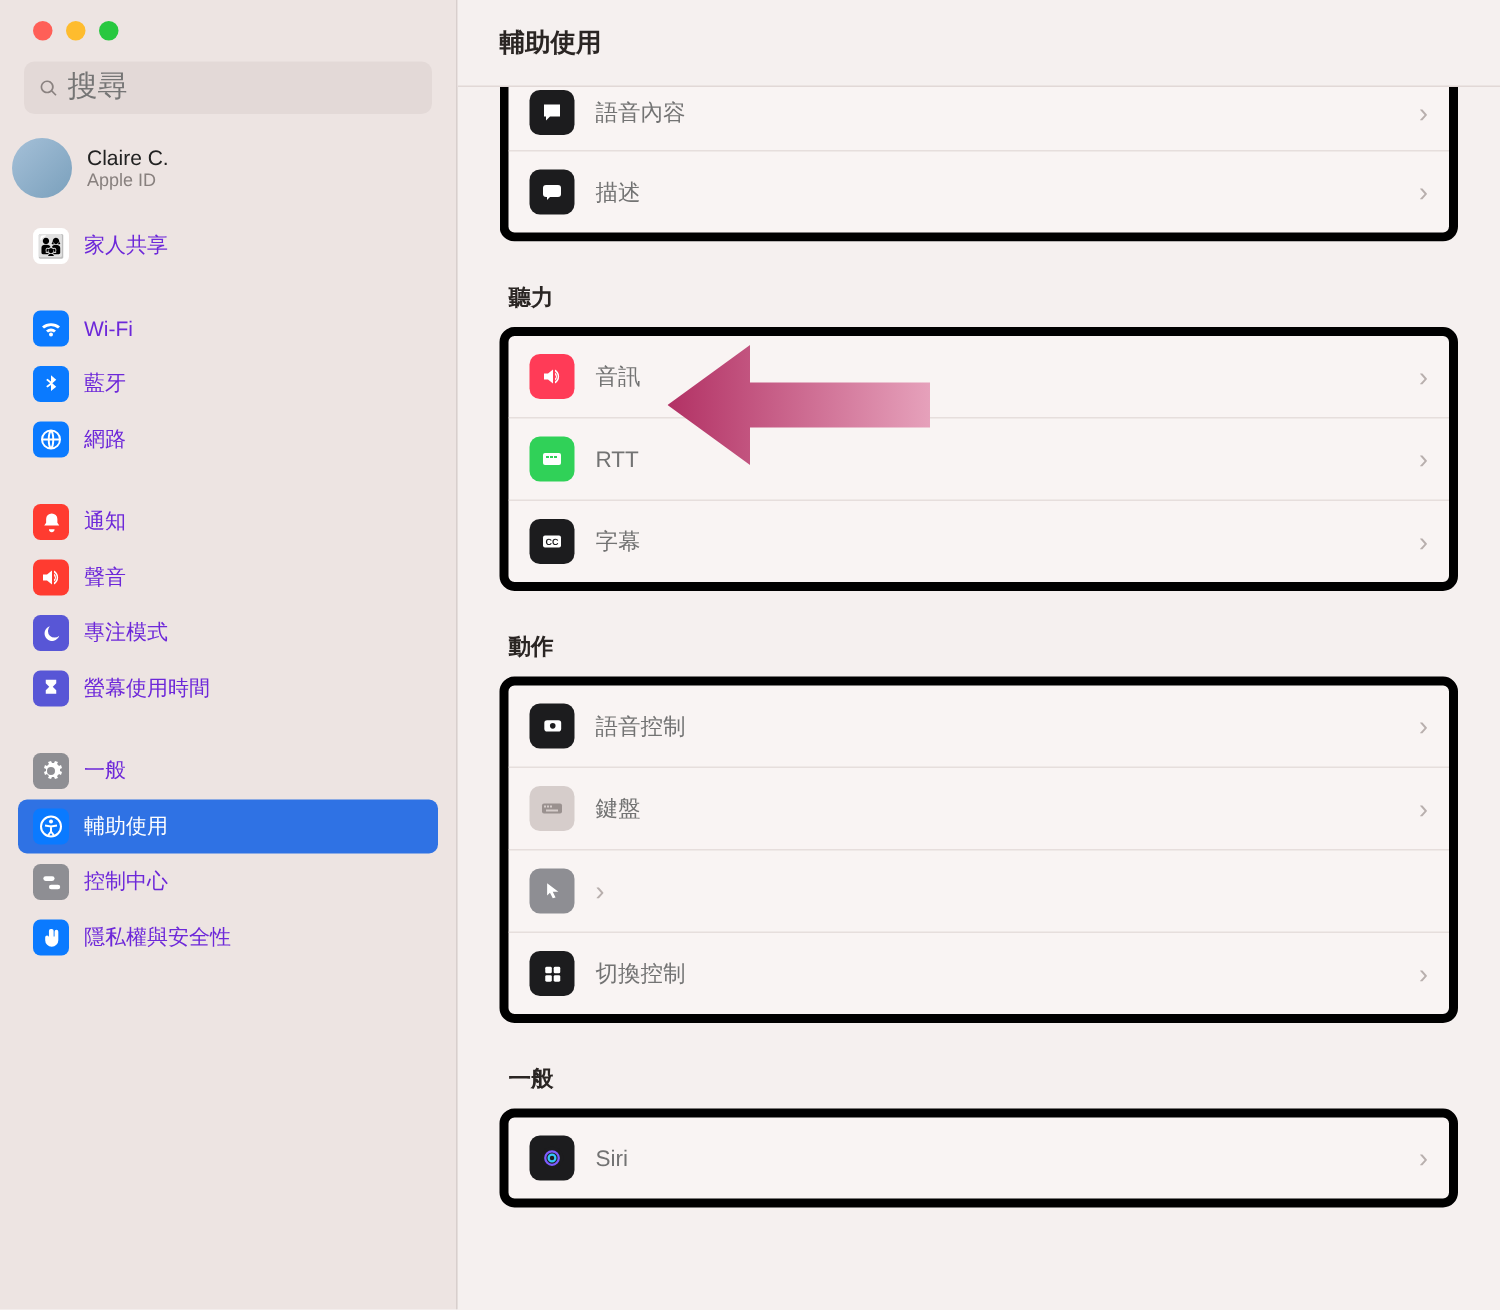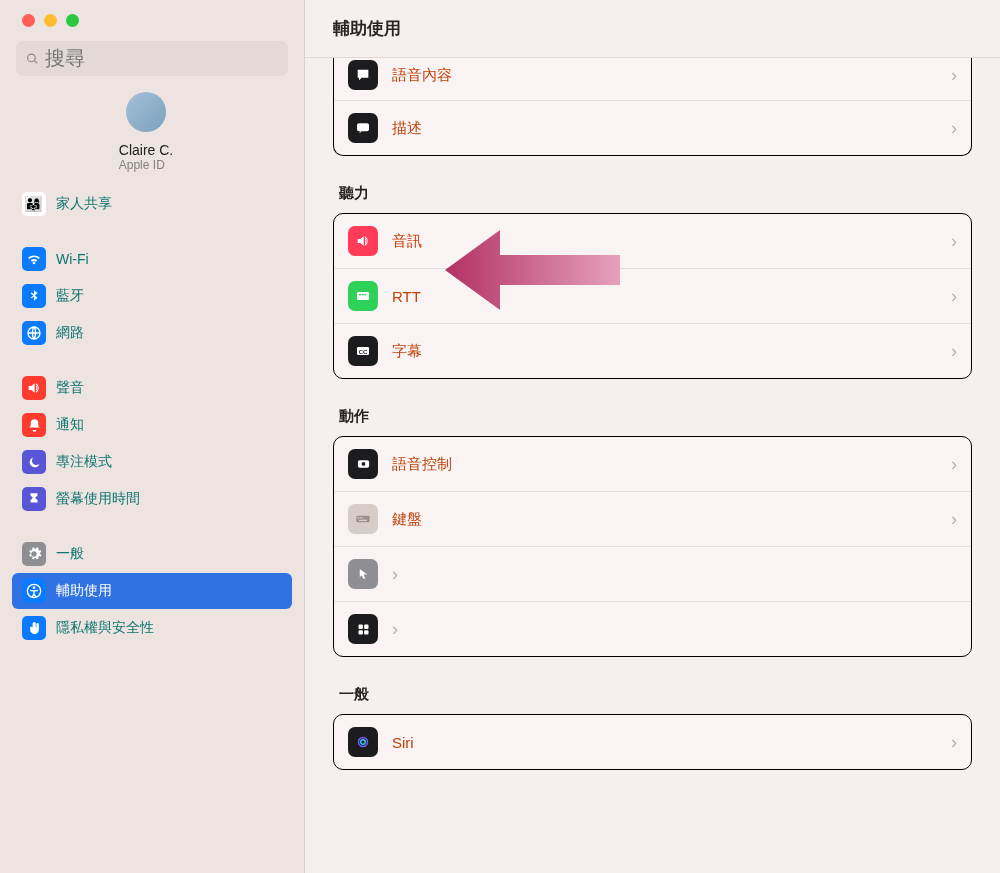--- a/index.html
+++ b/index.html
@@ -18,63 +18,63 @@
 .search-wrap { padding: 0 16px 12px 16px; }
 .search {
   display: flex; align-items: center; gap: 6px; background: #e3d9d7;
   border-radius: 7px; padding: 6px 10px; color: #8a8280;
 }
 .search svg { width: 14px; height: 14px; fill: #8a8280; }
 .search input {
   border: none; background: transparent; outline: none; font-size: 20px; width: 100%;
   color: #14532d;
 }
-.account { display: flex; align-items: center; gap: 10px; padding: 4px 20px 14px 8px; flex-direction: column; }
+.account { display: flex; align-items: center; gap: 10px; padding: 4px 20px 14px 8px; }
 .avatar {
   width: 40px; height: 40px; border-radius: 50%;
   background: linear-gradient(135deg,#a5c0d8,#7aa0bc);
 }
 .acct-name { font-size: 14px; color: #222; }
 .acct-sub { font-size: 12px; color: #88807e; }
 .side-list { flex: 1; overflow-y: auto; padding: 0 12px 10px 12px; }
 .side-item {
   display: flex; align-items: center; gap: 10px; padding: 6px 10px;
   border-radius: 6px; cursor: default; margin-bottom: 1px;
 }
 .side-item.selected { background: #2f72e4; color: #fff; }
 .side-item.selected .si-label { color: #fff; }
 .si-icon {
   width: 24px; height: 24px; border-radius: 5px; display: flex;
   align-items: center; justify-content: center; flex-shrink: 0; font-size: 14px;
 }
-.si-label { font-size: 14px; color: #0f766e; }
+.si-label { font-size: 14px; color: #6d28d9; }
 .side-gap { height: 18px; }
 .content {
   flex: 1; height: 100%; display: flex; flex-direction: column; overflow: hidden;
 }
 .titlebar {
   height: 58px; display: flex; align-items: center; padding: 0 28px;
   border-bottom: 1px solid #e1d8d6; background: #f5f0ef;
 }
 .titlebar h1 { font-size: 17px; font-weight: 700; color: #2a2523; }
 .scroll { flex: 1; overflow-y: auto; padding: 0 28px 20px 28px; }
 .section-title { font-size: 15px; font-weight: 700; color: #2a2523; margin: 28px 0 10px 6px; }
 .group {
-  background: #f9f4f3; border: 1px solid #000000; border-radius: 10px; overflow: hidden;
+  background: #f9f4f3; border: 6px solid #000000; border-radius: 10px; overflow: hidden;
 }
 .row {
   display: flex; align-items: center; padding: 12px 14px; gap: 14px;
   border-bottom: 1px solid #e6dedc; cursor: default;
 }
 .row:last-child { border-bottom: none; }
 .row-icon {
   width: 30px; height: 30px; border-radius: 7px; display: flex;
   align-items: center; justify-content: center; flex-shrink: 0;
 }
-.row-label { flex: 1; font-size: 15px; color: #c2410c; }
+.row-label { flex: 1; font-size: 15px; color: #737373; }
 .chev { color: #b8afad; font-size: 18px; }
 
 .arrow {
   position: absolute; left: 445px; top: 228px; width: 175px; height: 84px;
   pointer-events: none; z-index: 50;
 }
 
 .group.cut { border-top-left-radius: 0; border-top-right-radius: 0; border-top: none; }
 .row.half { padding-top: 2px; padding-bottom: 10px; }
 .row.half .row-label { font-size: 15px; }
@@ -134,33 +134,33 @@
           <svg viewBox="0 0 24 24" width="16" height="16">
             <circle cx="12" cy="12" r="9" fill="none" stroke="#fff" stroke-width="2"></circle>
             <path d="M3 12h18M12 3c3 3 3 15 0 18M12 3c-3 3-3 15 0 18" fill="none" stroke="#fff" stroke-width="2"></path>
           </svg>
         </div>
         <span class="si-label">網路</span>
       </div>
       <div class="side-gap"></div>
       <div class="side-item">
         <div class="si-icon ic-white" style="background: rgb(255, 59, 48);">
-          <svg viewBox="0 0 24 24" width="16" height="16">
-            <path fill="#fff" d="M4 9v6h4l5 4V5L8 9H4zm11-1a5 5 0 010 8v-2a3 3 0 000-4V8zm0-3a8 8 0 010 14v-2a6 6 0 000-10V5z"></path>
-          </svg>
-        </div>
-        <span class="si-label">聲音</span>
-      </div>
-      <div class="side-item">
-        <div class="si-icon ic-white" style="background: rgb(255, 59, 48);">
           <svg viewBox="0 0 24 24" width="15" height="15">
             <path fill="#fff" d="M12 2a6 6 0 00-6 6v4l-2 3h16l-2-3V8a6 6 0 00-6-6zm0 20a3 3 0 003-3H9a3 3 0 003 3z"></path>
           </svg>
         </div>
         <span class="si-label">通知</span>
+      </div>
+      <div class="side-item">
+        <div class="si-icon ic-white" style="background: rgb(255, 59, 48);">
+          <svg viewBox="0 0 24 24" width="16" height="16">
+            <path fill="#fff" d="M4 9v6h4l5 4V5L8 9H4zm11-1a5 5 0 010 8v-2a3 3 0 000-4V8zm0-3a8 8 0 010 14v-2a6 6 0 000-10V5z"></path>
+          </svg>
+        </div>
+        <span class="si-label">聲音</span>
       </div>
       <div class="side-item">
         <div class="si-icon ic-white" style="background: rgb(88, 86, 214);">
           <svg viewBox="0 0 24 24" width="15" height="15">
             <path fill="#fff" d="M20 14A8 8 0 1110 4a6 6 0 0010 10z"></path>
           </svg>
         </div>
         <span class="si-label">專注模式</span>
       </div>
       <div class="side-item">
@@ -182,20 +182,29 @@
       </div>
       <div class="side-item selected">
         <div class="si-icon ic-white" style="background: rgb(10, 122, 255);">
           <svg viewBox="0 0 24 24" width="16" height="16">
             <circle cx="12" cy="12" r="10" fill="none" stroke="#fff" stroke-width="2"></circle>
             <circle cx="12" cy="7" r="2" fill="#fff"></circle>
             <path d="M6 11l6 1 6-1M12 12v5m0 0l-3 4m3-4l3 4" stroke="#fff" stroke-width="2" fill="none"></path>
           </svg>
         </div>
         <span class="si-label">輔助使用</span>
+      </div>
+      <div class="side-item">
+        <div class="si-icon ic-white" style="background: rgb(142, 142, 147);">
+          <svg viewBox="0 0 24 24" width="15" height="15">
+            <rect x="3" y="5" width="12" height="5" rx="2.5" fill="#fff"></rect>
+            <rect x="9" y="14" width="12" height="5" rx="2.5" fill="#fff"></rect>
+          </svg>
+        </div>
+        <span class="si-label">控制中心</span>
       </div>
       <div class="side-item">
         <div class="si-icon ic-white" style="background: rgb(10, 122, 255);">
           <svg viewBox="0 0 24 24" width="15" height="15">
             <path fill="#fff" d="M12 2a2 2 0 012 2v6h1V5a2 2 0 014 0v9a7 7 0 01-14 0v-3a2 2 0 014 0V4a2 2 0 012-2z"></path>
           </svg>
         </div>
         <span class="si-label">隱私權與安全性</span>
       </div>
       <div class="side-gap"></div>
@@ -297,20 +306,21 @@
         </div>
         <div class="row">
           <div class="row-icon" style="background: rgb(28, 28, 30);">
             <svg viewBox="0 0 24 24" width="15" height="15">
               <rect x="4" y="4" width="7" height="7" rx="1.5" fill="#fff"></rect>
               <rect x="13" y="4" width="7" height="7" rx="1.5" fill="#fff"></rect>
               <rect x="4" y="13" width="7" height="7" rx="1.5" fill="#fff"></rect>
               <rect x="13" y="13" width="7" height="7" rx="1.5" fill="#fff"></rect>
             </svg>
           </div>
+          <div class="row-label">切換控制</div>
           <div class="chev">›</div>
         </div>
       </div>
       <div class="section-title">一般</div>
       <div class="group">
         <div class="row">
           <div class="row-icon" style="background: rgb(28, 28, 30);">
             <svg viewBox="0 0 24 24" width="18" height="18">
               <circle cx="12" cy="12" r="10" fill="#1c1c1e"></circle>
               <circle cx="12" cy="12" r="6" fill="none" stroke="#7d5cff" stroke-width="2"></circle>

